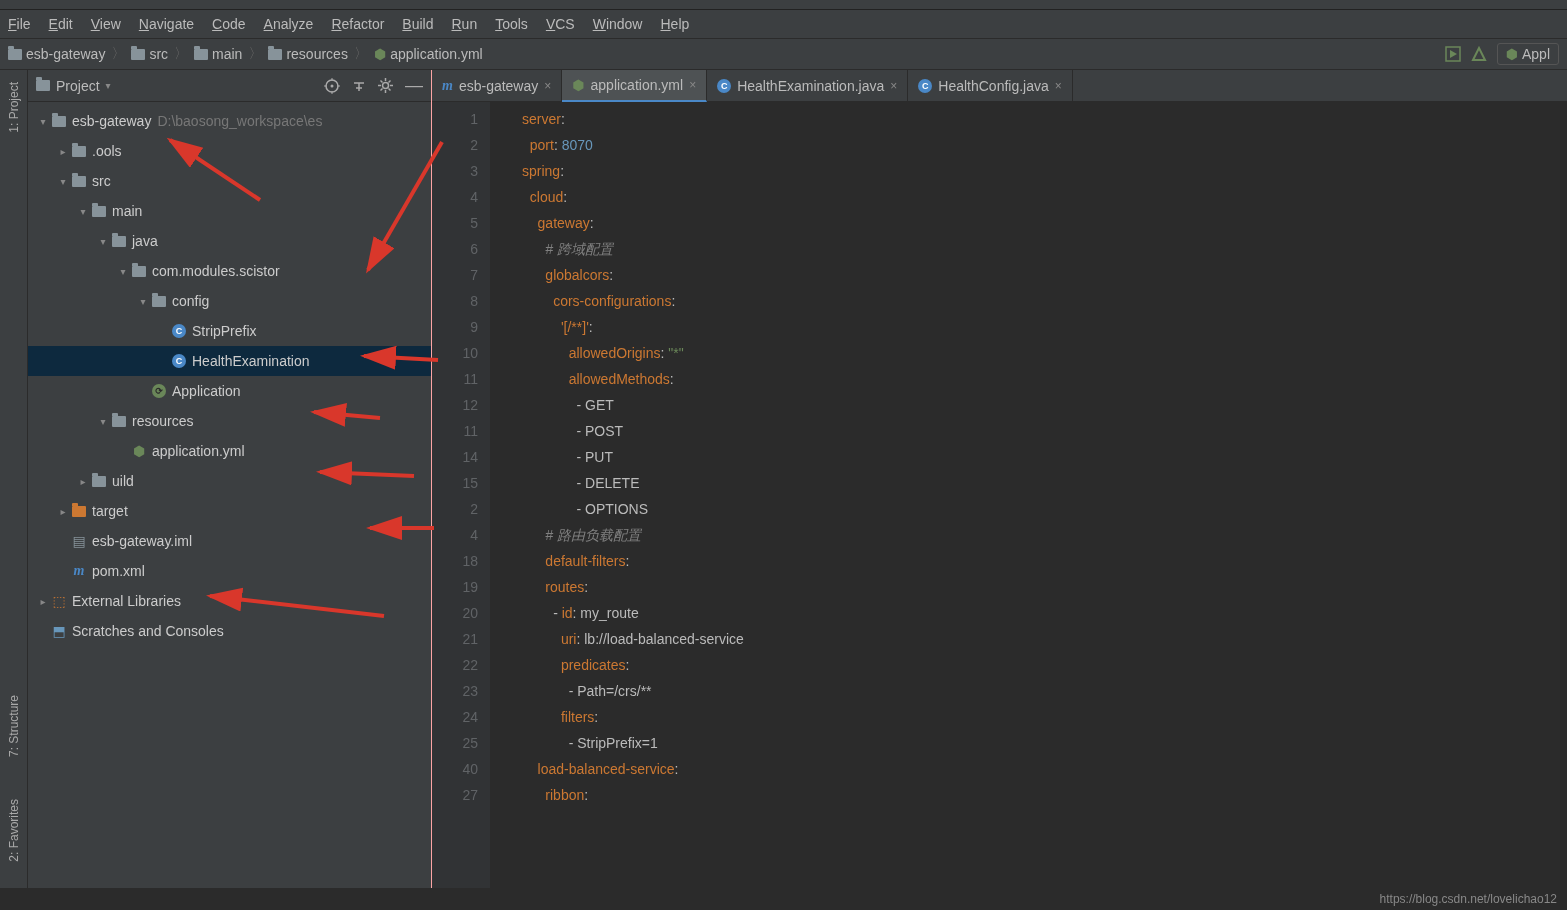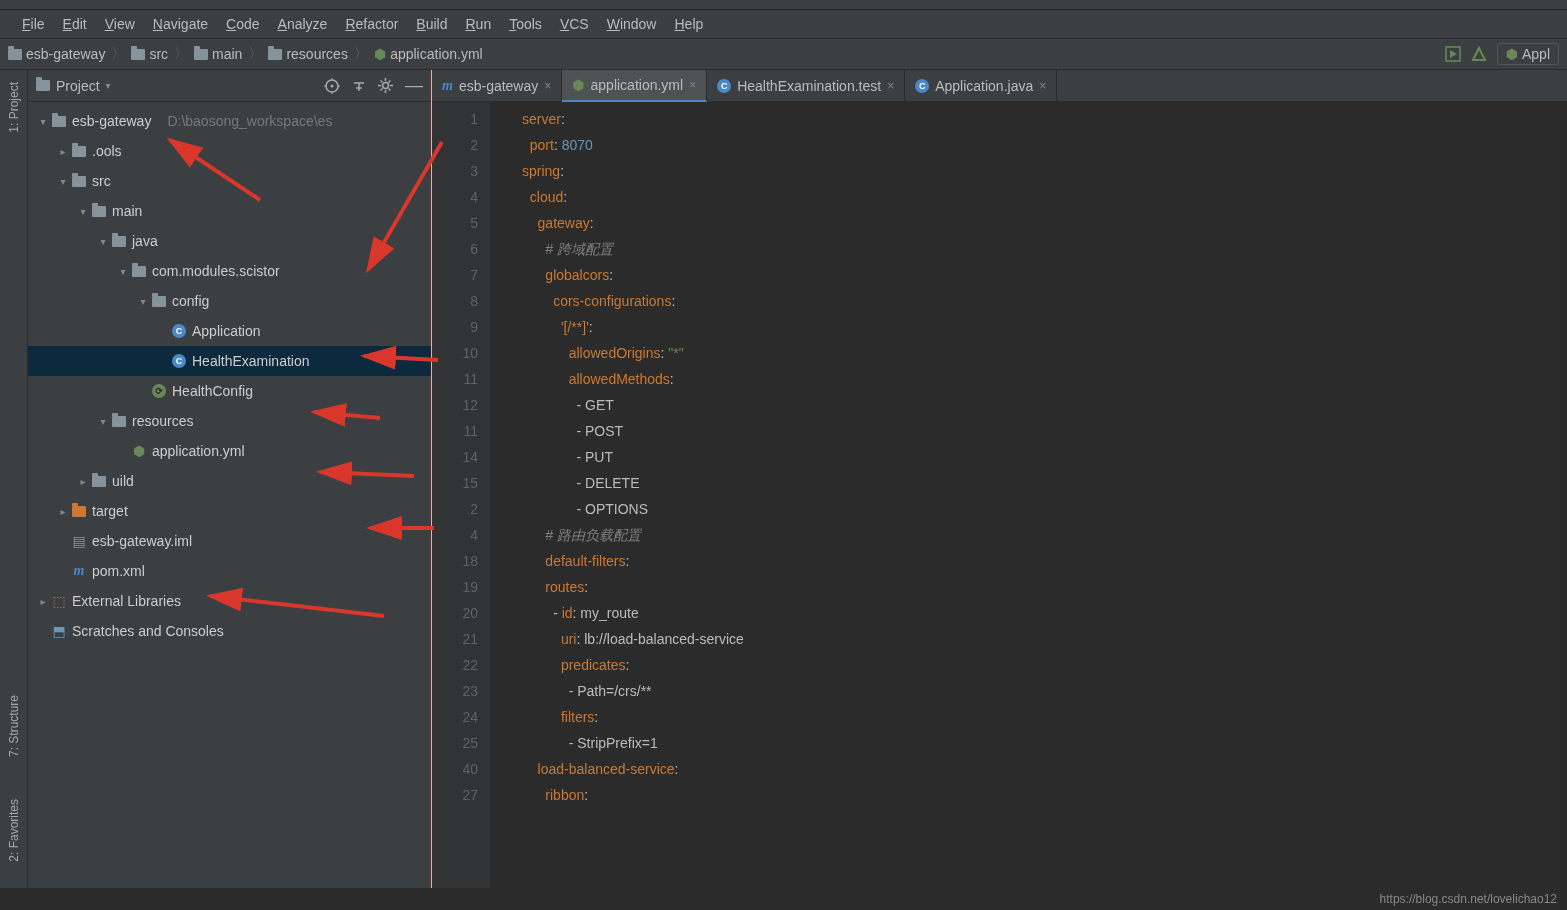--- a/index.html
+++ b/index.html
@@ -1,18 +1,18 @@
 <!DOCTYPE html>
 <html><head>
 <meta charset="utf-8">
 <style>
 *{margin:0;padding:0;box-sizing:border-box;font-family:"Segoe UI",Arial,sans-serif;font-size:14px;user-select:none}
 body{background:#2b2b2b;color:#bbb;width:1567px;height:910px;overflow:hidden;position:relative}
 .titlebar{height:10px;background:#3c3f41;border-bottom:1px solid #222}
-.menubar{height:28px;background:#3c3f41;display:flex;align-items:center;padding:0 14px;gap:2px}
+.menubar{height:28px;background:#3c3f41;display:flex;align-items:center;padding:0 0;gap:2px}
 .menubar span{padding:2px 8px;color:#bbb;cursor:pointer}
 .menubar span u{text-decoration:underline}
 .navbar{height:32px;background:#3c3f41;display:flex;align-items:center;padding:0 8px;border-top:1px solid #2b2b2b;border-bottom:1px solid #2b2b2b;justify-content:space-between}
 .breadcrumbs{display:flex;align-items:center;gap:4px}
 .breadcrumbs .crumb{display:flex;align-items:center;gap:4px;color:#bbb}
 .breadcrumbs .sep{color:#666;margin:0 2px}
 .navbar-right{display:flex;align-items:center;gap:10px}
 .main{display:flex;height:calc(100% - 70px - 22px)}
 .gutter-left{width:28px;background:#3c3f41;border-right:1px solid #2b2b2b;display:flex;flex-direction:column;align-items:center;padding-top:6px;gap:30px}
 .gutter-label{writing-mode:vertical-rl;transform:rotate(180deg);font-size:12px;color:#aaa;padding:6px 0;cursor:pointer}
@@ -20,21 +20,21 @@
 .sidebar-header{height:32px;display:flex;align-items:center;justify-content:space-between;padding:0 8px;border-bottom:1px solid #2b2b2b}
 .sidebar-header-left{display:flex;align-items:center;gap:6px}
 .sidebar-header-right{display:flex;align-items:center;gap:12px;color:#aaa}
 .sidebar-header-right svg{cursor:pointer}
 .tree{flex:1;overflow:auto;padding:4px 0;font-size:15px}
 .tree-row{display:flex;align-items:center;height:30px;padding-left:8px;cursor:pointer;white-space:nowrap}
 .tree-row.selected{background:#0d293e}
 .tree-row .arrow{width:14px;display:inline-flex;justify-content:center;color:#888;font-size:10px}
 .tree-row .icon{width:18px;display:inline-flex;justify-content:center;margin-right:4px}
 .tree-row .label{color:#ccc}
-.tree-row .path{color:#777;margin-left:16px}
+.tree-row .path{color:#777;margin-left:6px}
 .indent-0{padding-left:8px}.indent-1{padding-left:28px}.indent-2{padding-left:48px}.indent-3{padding-left:68px}.indent-4{padding-left:88px}.indent-5{padding-left:108px}.indent-6{padding-left:128px}
 .editor-area{flex:1;display:flex;flex-direction:column;background:#2b2b2b}
 .tabs{height:32px;background:#3c3f41;display:flex;align-items:center;border-bottom:1px solid #2b2b2b}
 .tab{height:32px;display:flex;align-items:center;gap:6px;padding:0 10px;color:#bbb;cursor:pointer;border-right:1px solid #2b2b2b}
 .tab.active{background:#4e5254;border-bottom:2px solid #4a88c7}
 .tab .close{color:#888;font-size:12px}
 .editor{flex:1;display:flex;overflow:auto;font-family:"Consolas","Courier New",monospace;font-size:15px;line-height:26px}
 .gutter{width:58px;text-align:right;padding:4px 12px 4px 0;color:#606366;background:#313335}
 .guide-col{width:30px;background:#2b2b2b;position:relative;padding-top:4px}
 .code{flex:1;padding:4px 0 4px 2px;white-space:pre}
@@ -207,35 +207,35 @@
           <span class="icon">
             <span class="folder-icon"></span>
           </span>
           <span class="label">config</span>
         </div>
         <div class="tree-row indent-6">
           <span class="arrow"></span>
           <span class="icon">
             <span class="circle-icon blue">C</span>
           </span>
+          <span class="label">StripPrefix</span>
+        </div>
+        <div class="tree-row indent-6 selected">
+          <span class="arrow"></span>
+          <span class="icon">
+            <span class="circle-icon blue">C</span>
+          </span>
+          <span class="label">HealthExamination</span>
+        </div>
+        <div class="tree-row indent-5">
+          <span class="arrow"></span>
+          <span class="icon">
+            <span class="circle-icon green">⟳</span>
+          </span>
           <span class="label">Application</span>
-        </div>
-        <div class="tree-row indent-6 selected">
-          <span class="arrow"></span>
-          <span class="icon">
-            <span class="circle-icon blue">C</span>
-          </span>
-          <span class="label">HealthExamination</span>
-        </div>
-        <div class="tree-row indent-5">
-          <span class="arrow"></span>
-          <span class="icon">
-            <span class="circle-icon green">⟳</span>
-          </span>
-          <span class="label">HealthConfig</span>
         </div>
         <div class="tree-row indent-3">
           <span class="arrow">▾</span>
           <span class="icon">
             <span class="folder-icon"></span>
           </span>
           <span class="label">resources</span>
         </div>
         <div class="tree-row indent-4">
           <span class="arrow"></span>
@@ -296,26 +296,26 @@
           <span>esb-gateway</span>
           <span class="close">×</span>
         </div>
         <div class="tab active">
           <span class="leaf-icon">⬢</span>
           <span>application.yml</span>
           <span class="close">×</span>
         </div>
         <div class="tab">
           <span class="circle-icon blue">C</span>
-          <span>HealthExamination.test</span>
+          <span>HealthExamination.java</span>
           <span class="close">×</span>
         </div>
         <div class="tab">
           <span class="circle-icon blue">C</span>
-          <span>Application.java</span>
+          <span>HealthConfig.java</span>
           <span class="close">×</span>
         </div>
       </div>
     <div class="editor">
       <div class="gutter" id="linegutter">
           <div>1</div>
           <div>2</div>
           <div>3</div>
           <div>4</div>
           <div>5</div>

